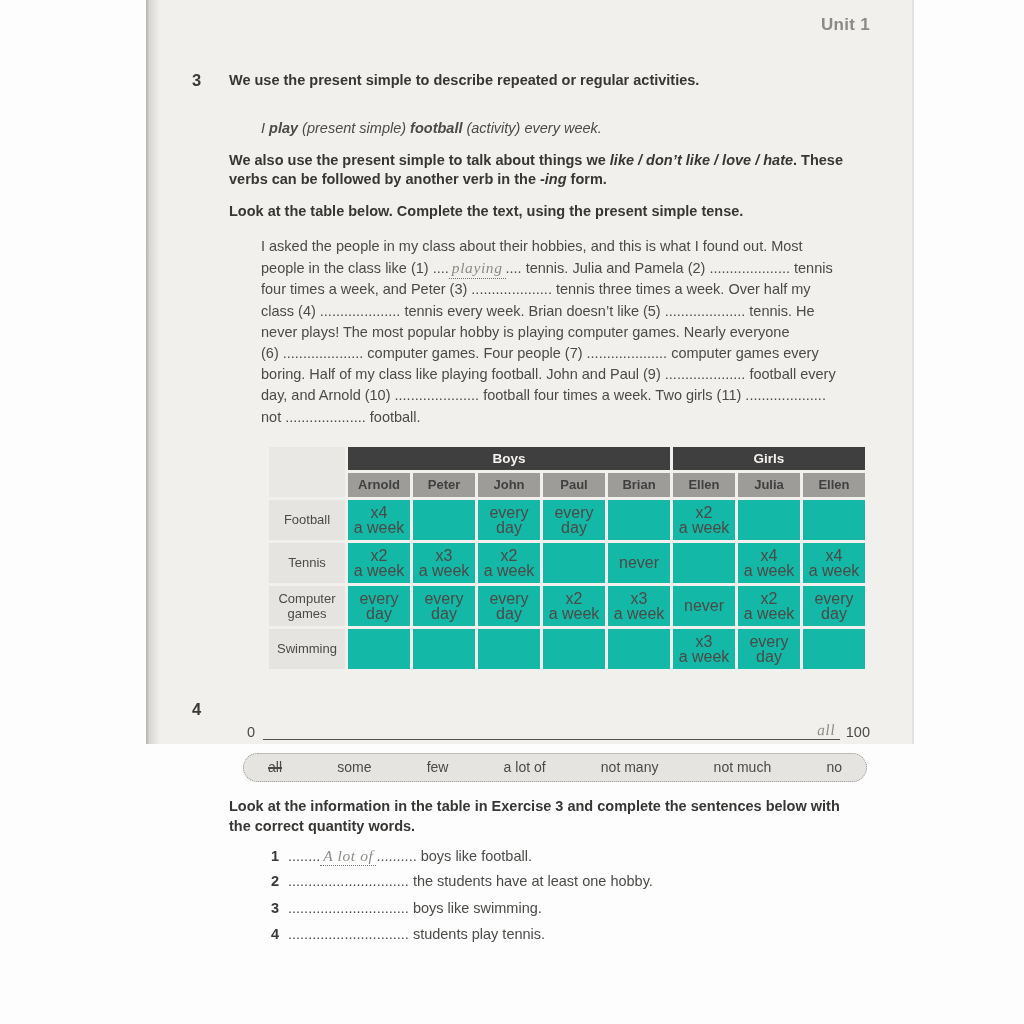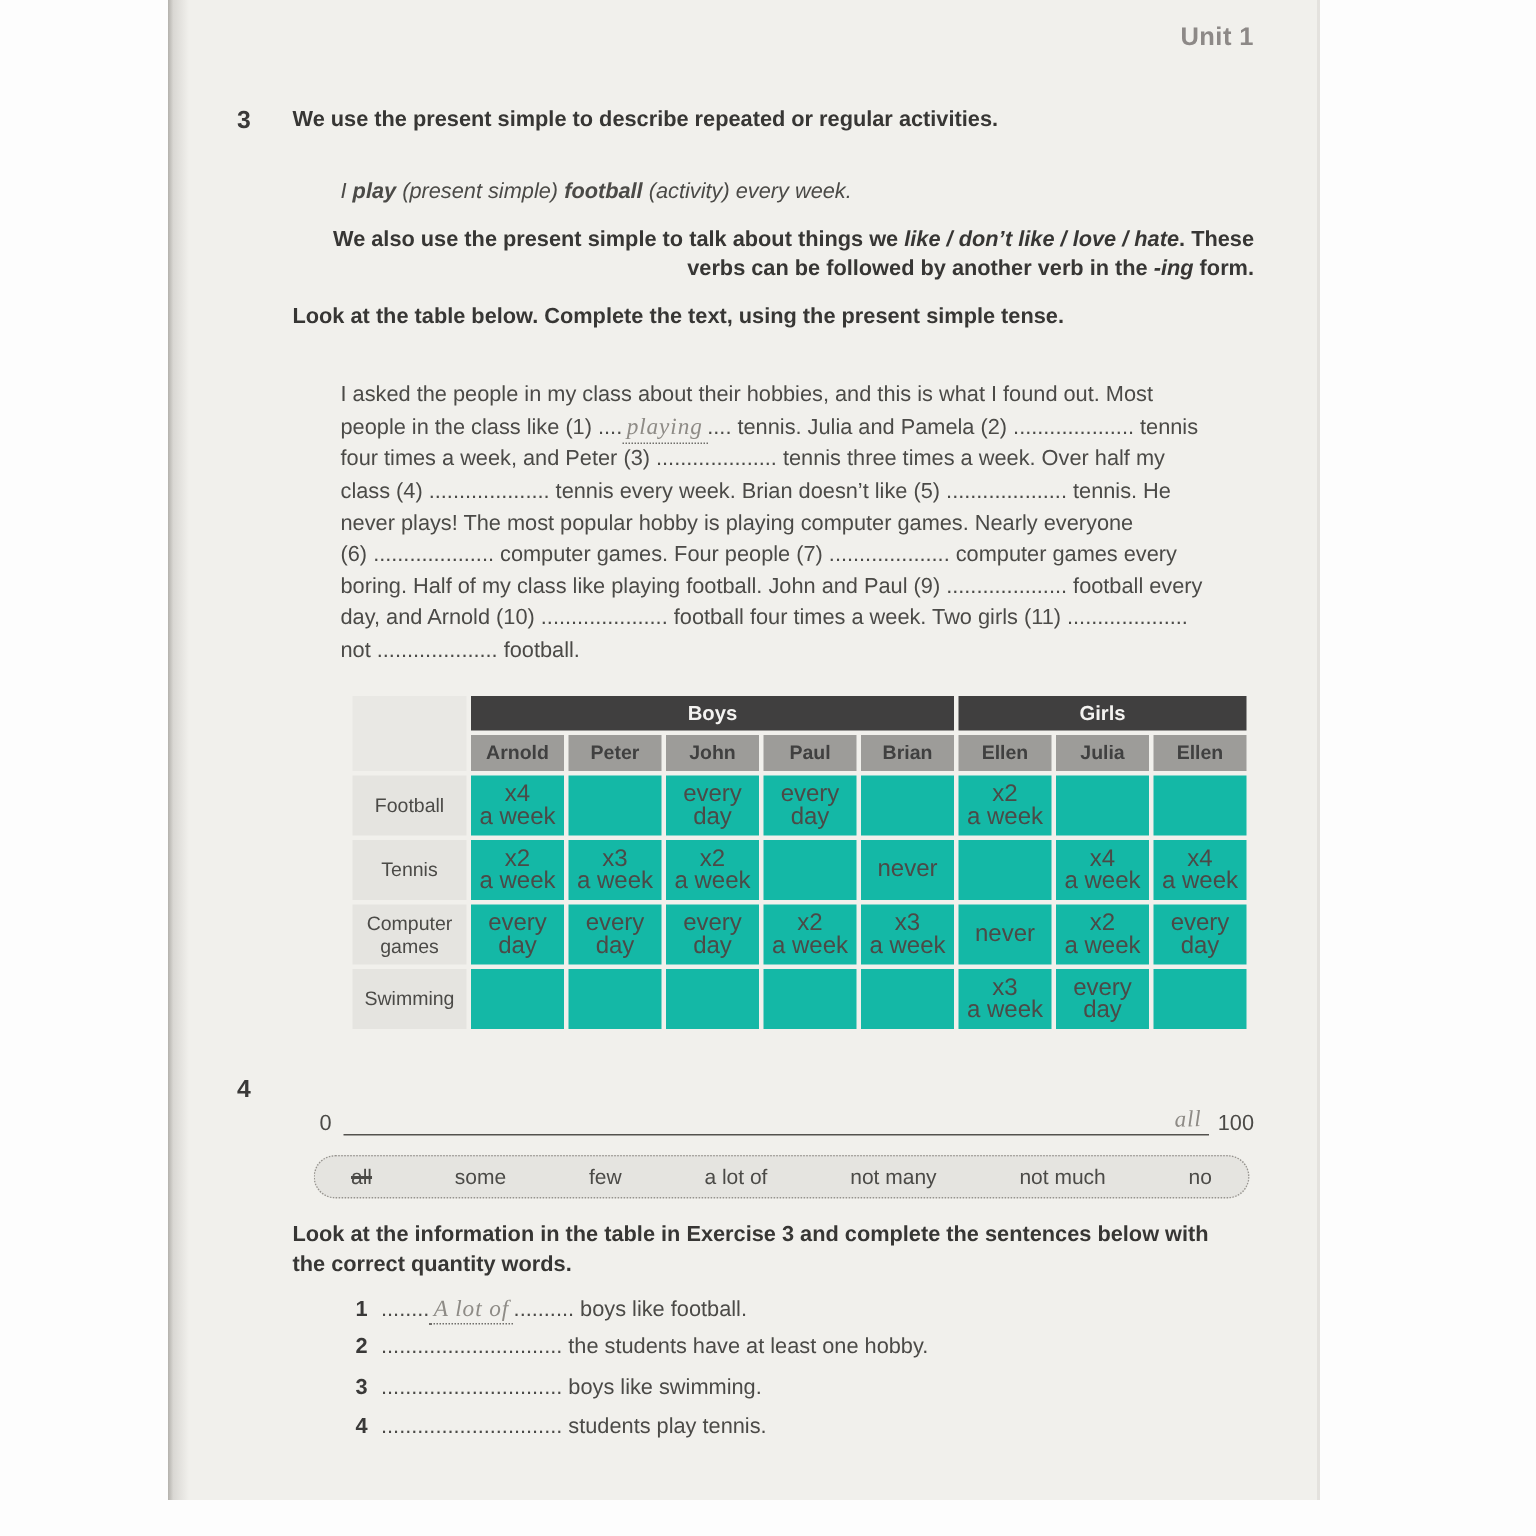--- a/index.html
+++ b/index.html
@@ -5,21 +5,21 @@
   * { margin:0; padding:0; box-sizing:border-box; }
   html,body { width:1024px; height:1024px; }
   body {
     background:#fdfdfd;
     font-family:"Liberation Sans", sans-serif;
     color:#3e3d3b;
     position:relative;
     overflow:hidden;
   }
   .page {
-    position:absolute; left:112px; top:0; width:768px; height:1000px;
+    position:absolute; left:146px; top:0; width:768px; height:744px;
     background:#f1f0ec;
     border-right:2px solid #e4e2de;
   }
   .page-edge {
     position:absolute; left:0; top:0; width:14px; height:100%;
     background:linear-gradient(90deg,#b3b1ac 0%, #d9d7d3 25%, rgba(241,240,236,0) 100%);
   }
   .content { position:absolute; left:46px; top:0; width:678px; }
 
   .unit-header {
@@ -29,34 +29,34 @@
 
   .exercise { display:flex; }
   .ex3 { margin-top:36px; }
   .ex4 { margin-top:28px; }
   .ex-num { width:37px; flex:0 0 37px; font-weight:bold; font-size:16.5px; color:#3a3938; }
   .ex-body { flex:1; min-width:0; }
 
   .rich-line { font-size:14.5px; line-height:19px; color:#3e3d3b; white-space:nowrap; }
   .bold-line { font-weight:bold; color:#373634; }
   .example { margin-left:32px; margin-top:29px; font-style:italic; color:#4b4a47; }
-  .intro2 { margin-top:13px;text-align:right; }
+  .intro2 { margin-top:13px; }
   .instruction { margin-top:13px; }
 
   .b  { font-weight:bold; }
   .i  { font-style:italic; }
   .bi { font-weight:bold; font-style:italic; }
   .hw {
     font-family:"Liberation Serif", serif; font-style:italic;
     color:#8e8b86; font-size:15.5px; letter-spacing:.6px;
     display:inline-block; transform:rotate(-1.5deg); padding:0 3px;
   }
   .para-line .hw, .s-body .hw { border-bottom:1px dotted #716f6b; transform:none; }
 
-  .paragraph { margin-left:32px; margin-top:32px; }
+  .paragraph { margin-left:32px; margin-top:15px; }
   .para-line { font-size:14.5px; line-height:21.2px; color:#4b4a47; white-space:nowrap; }
 
   table.hobbies {
     margin-left:37px; margin-top:16px;
     border-collapse:separate; border-spacing:3px;
     width:602px; table-layout:fixed;
   }
   table.hobbies th, table.hobbies td { text-align:center; vertical-align:middle; }
   th.group { background:#403f3f; color:#f4f3f1; font-size:13.5px; font-weight:bold; height:23px; }
   th.name  { background:#9d9c99; color:#404040; font-size:13px;  font-weight:bold; height:24px; }

